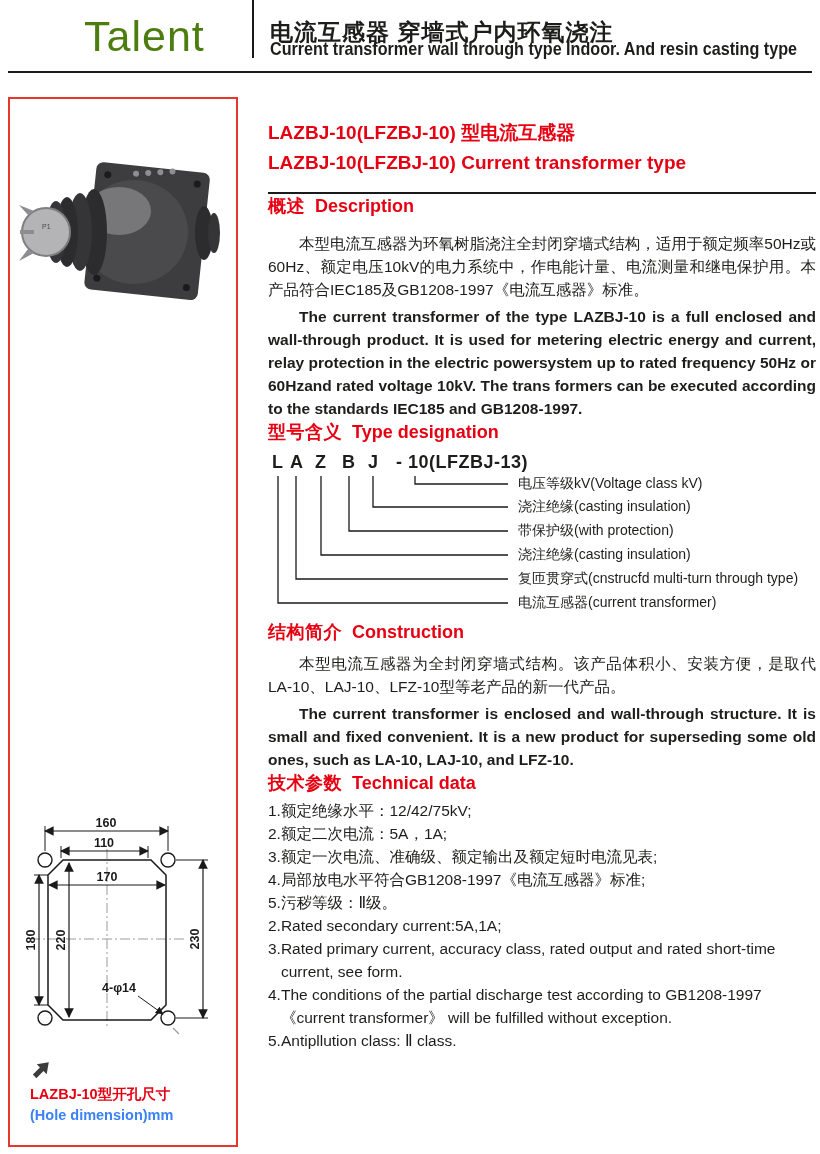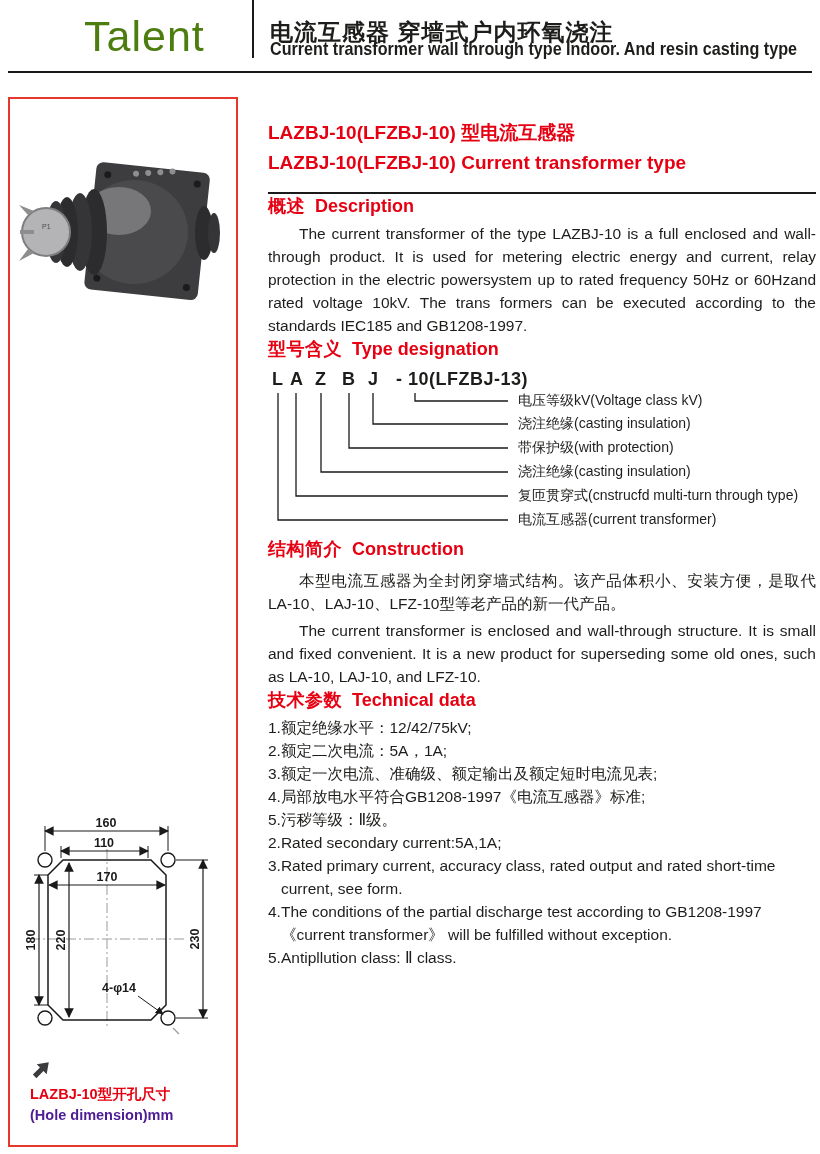--- a/index.html
+++ b/index.html
@@ -16,32 +16,32 @@
   .hdr-en{position:absolute;left:270px;top:38px;font-size:19px;font-weight:bold;white-space:nowrap;
           transform:scaleX(0.85);transform-origin:left center;}
   .hdr-rule{position:absolute;left:8px;top:71px;width:804px;height:2px;background:#1a1a1a;}
   
   .left-panel{position:absolute;left:8px;top:97px;width:226px;height:1046px;
               border:2px solid #e5372c;background:#fff;}
   .photo-wrap{position:absolute;left:8px;top:18px;}
   .drawing-wrap{position:absolute;left:16px;top:716px;}
   .cursor-wrap{position:absolute;left:20px;top:960px;}
   .cap-zh{position:absolute;left:20px;top:986px;font-size:14.5px;font-weight:bold;color:#e60012;}
-  .cap-en{position:absolute;left:20px;top:1008px;font-size:14.5px;font-weight:bold;color:#4c1d95;}
+  .cap-en{position:absolute;left:20px;top:1008px;font-size:14.5px;font-weight:bold;color:#3b82f6;}
   
   .right{position:absolute;left:268px;top:118px;width:548px;}
   .ptitle{font-size:19px;line-height:30px;font-weight:bold;color:#e60012;}
   .rule2{margin-top:14px;height:2px;background:#1a1a1a;}
   h2.sec{margin:0;font-size:18px;font-weight:bold;color:#e60012;letter-spacing:.5px;}
   h2.sec .en{margin-left:10px;letter-spacing:0;}
   .m20{margin-top:20px;} .m16{margin-top:16px;} .m22{margin-top:22px;}
   p.body-zh,p.body-en{margin:0;font-size:15.5px;line-height:23px;text-align:justify;
                       text-indent:2em;}
   p.body-zh{margin-top:14px;}
-  p.body-en{margin-top:4px;}
+  p.body-en{margin-top:4px;font-weight:bold;}
   
   .diagram{position:relative;margin-top:8px;height:168px;}
   .tletter{position:absolute;top:0;font-size:18px;font-weight:bold;}
   .tsuffix{position:absolute;top:0;left:128px;font-size:18px;font-weight:bold;letter-spacing:.5px;}
   .dsvg{position:absolute;left:0;top:22px;}
   .dlabel{position:absolute;left:250px;font-size:14px;white-space:nowrap;}
   
   .tech{margin-top:4px;}
   .tech-item{font-size:15.5px;line-height:23px;padding-left:13px;text-indent:-13px;}
   
@@ -152,20 +152,21 @@
 
 <div class="right">
 
   <div class="ptitle">LAZBJ-10(LFZBJ-10) 型电流互感器</div>
   <div class="ptitle">LAZBJ-10(LFZBJ-10) Current transformer type</div>
   <div class="rule2"></div>
 
   <h2 class="sec m20">
     <span>概述</span><span class="en">Description</span>
   </h2>
+  <p class="body-zh">本型电流互感器为环氧树脂浇注全封闭穿墙式结构，适用于额定频率50Hz或60Hz、额定电压10kV的电力系统中，作电能计量、电流测量和继电保护用。本产品符合IEC185及GB1208-1997《电流互感器》标准。</p>
   <p class="body-en">The current transformer of the type LAZBJ-10 is a full enclosed and wall-through product. It is used for metering electric energy and current, relay protection in the electric powersystem up to rated frequency 50Hz or 60Hzand rated voltage 10kV. The trans formers can be executed according to the standards IEC185 and GB1208-1997.</p>
 
   <h2 class="sec m16">
     <span>型号含义</span><span class="en">Type designation</span>
   </h2>
 
   <div class="diagram">
     <span class="tletter" style="left:4px">L</span>
     <span class="tletter" style="left:22px">A</span>
     <span class="tletter" style="left:47px">Z</span>

